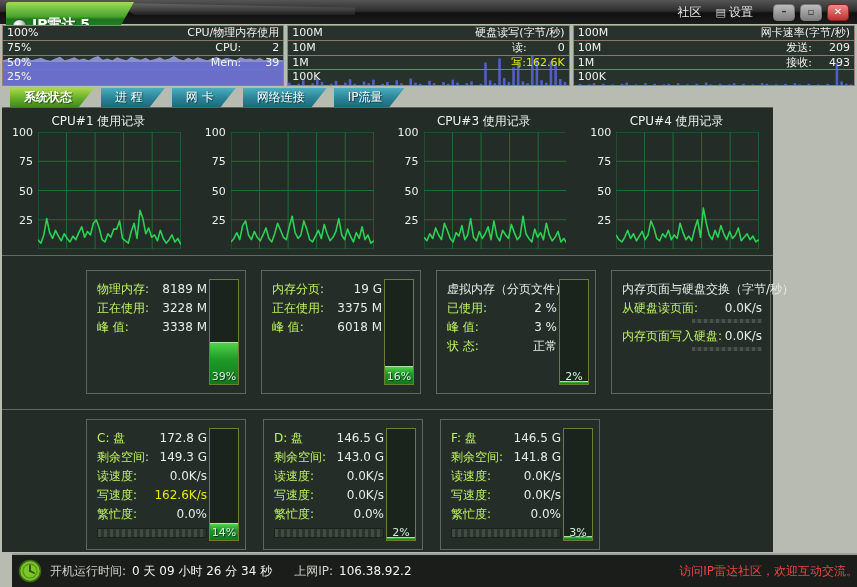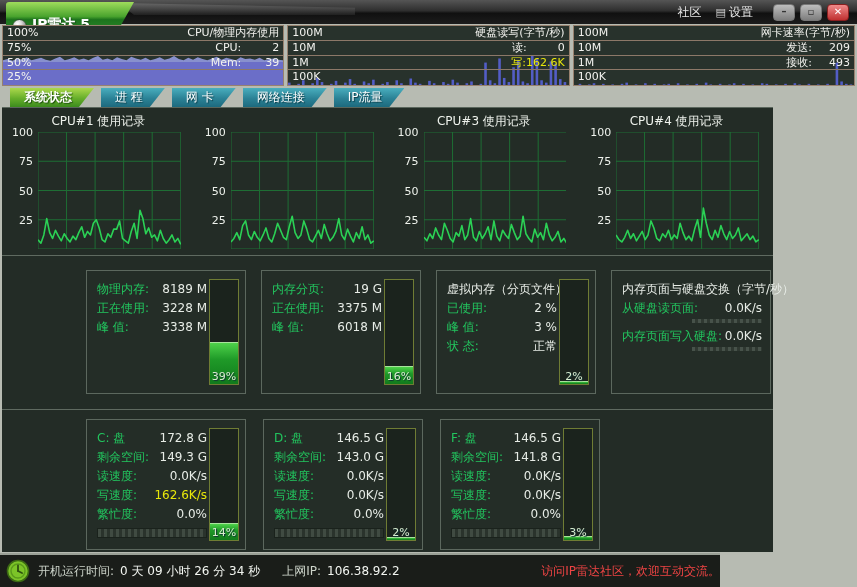--- a/index.html
+++ b/index.html
@@ -99,21 +99,21 @@
   .mem-row{display:flex;gap:15px;padding:14px 0 0 84px;height:139px;border-bottom:1px solid #5f6a60;box-sizing:content-box;}
   .disk-row{display:flex;gap:17px;padding:9px 0 0 84px;}
   .panel{
     position:relative;width:160px;background:#242d27;
     border:1px solid #5c685e;box-sizing:border-box;
     padding:9px 8px 6px 10px;color:#e7ece6;font-size:12px;
   }
   .panel.mem{height:124px;}
   .panel.disk{height:131px;}
   .prow{display:flex;justify-content:space-between;line-height:19px;white-space:nowrap;}
-  .prow .plabel{color:#22c55e;}
+  .prow .plabel{color:#bef264;}
   .prow .pval{text-align:right;}
   .with-gauge .prow{margin-right:30px;}
   .ptitle{line-height:19px;white-space:nowrap;}
   .vgauge{
     position:absolute;right:6px;top:8px;bottom:8px;width:28px;
     background:#1b231d;border:1px solid #6f7c34;
   }
   .vfill{
     position:absolute;left:0;right:0;bottom:0;height:0;
     background:linear-gradient(180deg,#4ed24a 0%,#1f9a28 40%,#117a1c 100%);
@@ -127,21 +127,21 @@
     height:8px;margin-top:4px;margin-right:30px;
     background:repeating-linear-gradient(90deg,#404b42 0 3px,#2a332c 3px 6px);
     border:1px solid #1a221c;
   }
   .smallbar{
     height:4px;width:70px;margin:1px 0 4px auto;
     background:repeating-linear-gradient(90deg,#47524a 0 3px,#2f3831 3px 6px);
   }
   
   .statusbar{
-    position:absolute;left:0;top:553px;width:720px;height:32px;
+    position:absolute;left:12px;top:553px;width:846px;height:32px;
     background:linear-gradient(180deg,#252823 0%,#15181４ 100%);
     background-color:#1a1d19;
     border-top:2px solid #9aa096;
     display:flex;align-items:center;color:#d9ded6;font-size:12px;
   }
   .clockwrap{margin:0 8px 0 6px;width:24px;height:24px;flex:0 0 auto;}
   .sb-label{color:#cdd4ca;}
   .sb-val{color:#f2f5f0;margin-left:6px;}
   .sb-group{display:flex;align-items:center;margin-right:22px;white-space:nowrap;}
   .sb-right{margin-left:auto;color:#ef4444;white-space:nowrap;}

